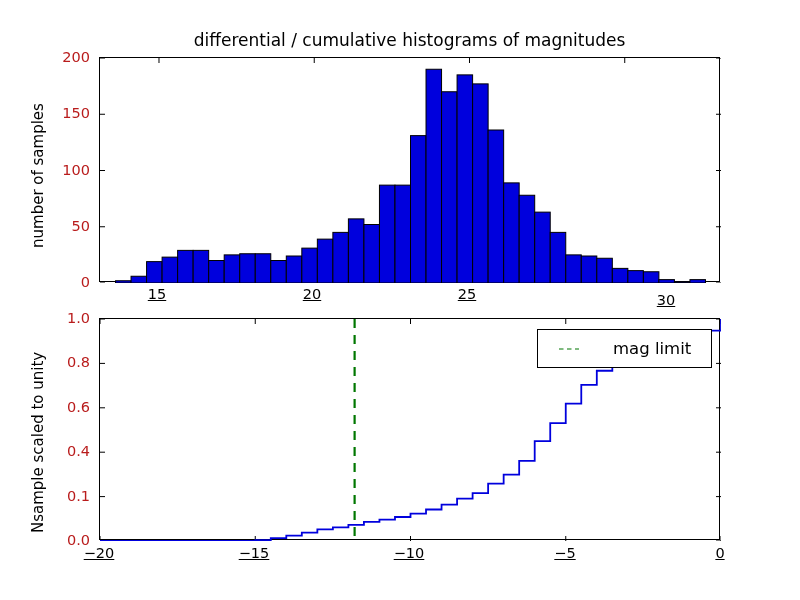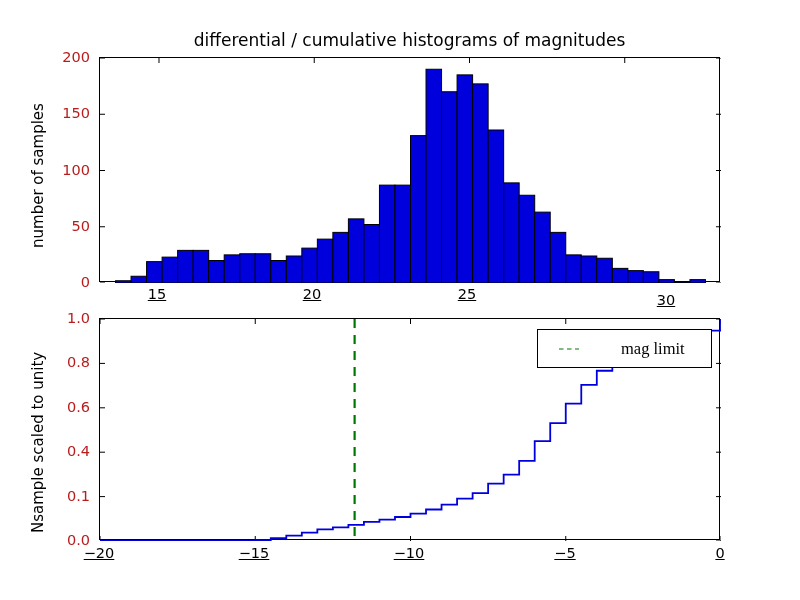--- a/index.html
+++ b/index.html
@@ -95,22 +95,21 @@
     box-sizing: border-box;
     border: 1px solid #000000;
     background: #ffffff;
     display: flex;
     align-items: center;
     padding: 0 10px;
   }
   .legend-entry {
     display: flex;
     align-items: center;
-    gap: 31px;
-    font-family: Liberation Serif, serif;
+    gap: 23px;
   }
   .legend-swatch {
     width: 42px;
     height: 2px;
     flex: 0 0 auto;
   }
   .legend-label {
     font-size: 16.5px;
     color: #000000;
     white-space: nowrap;

